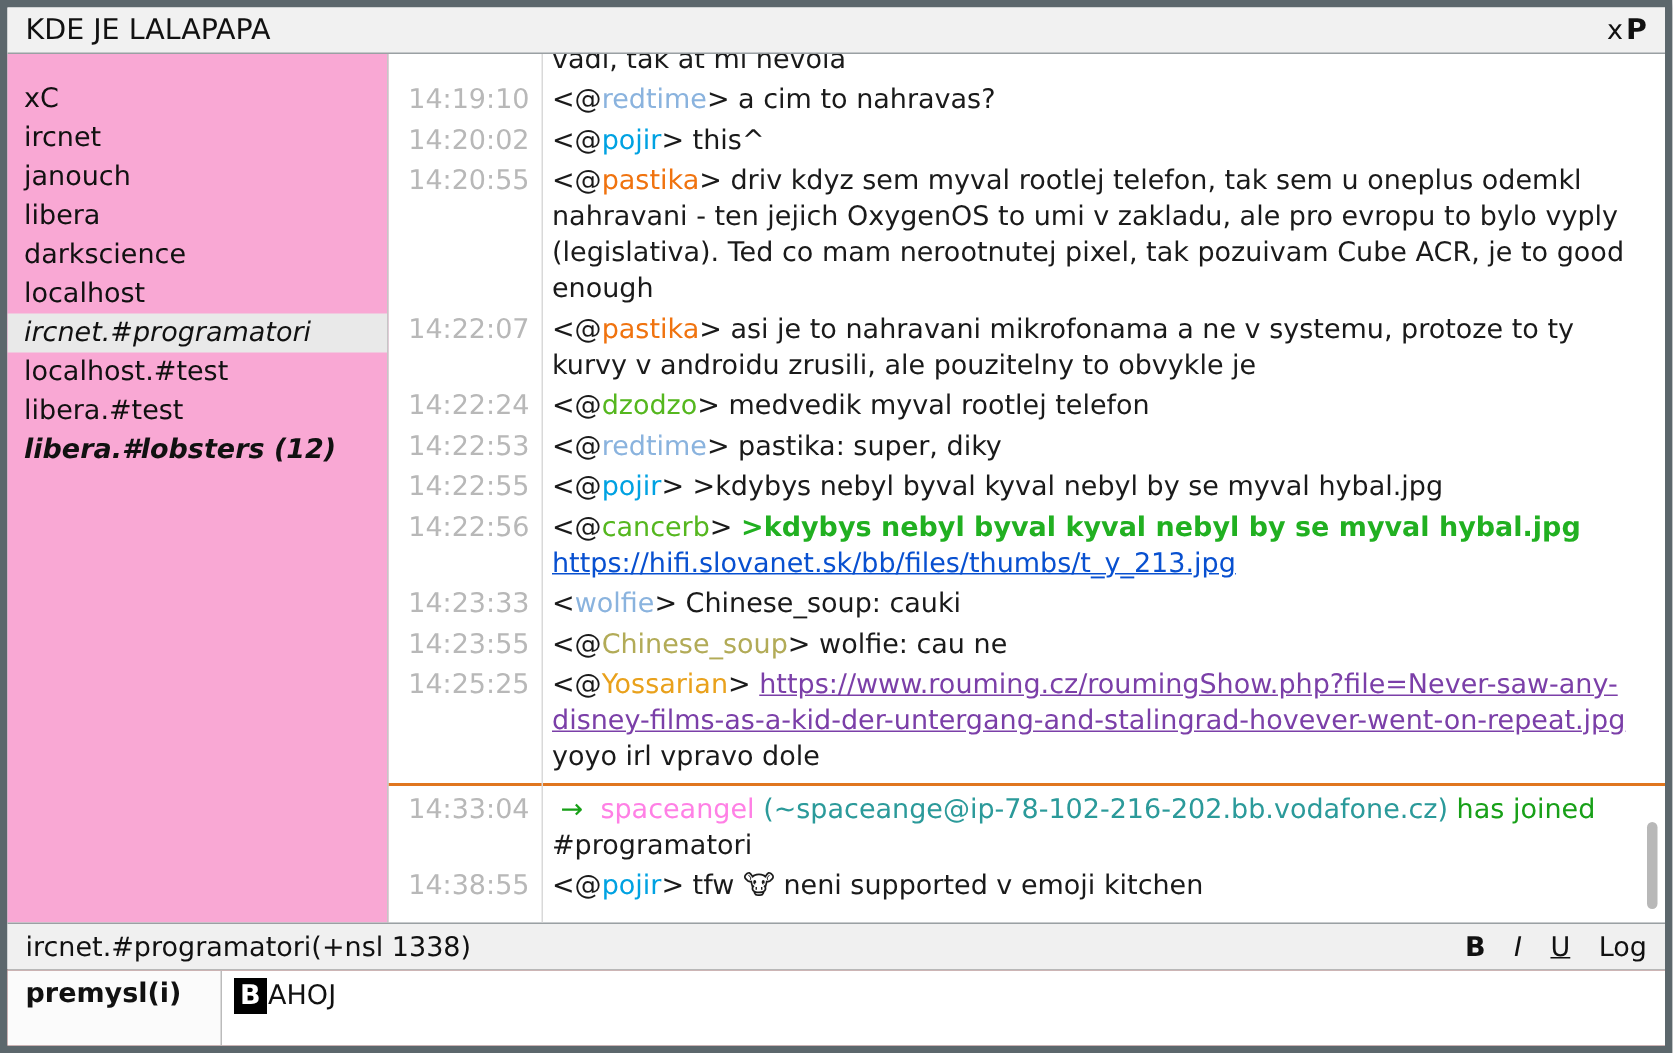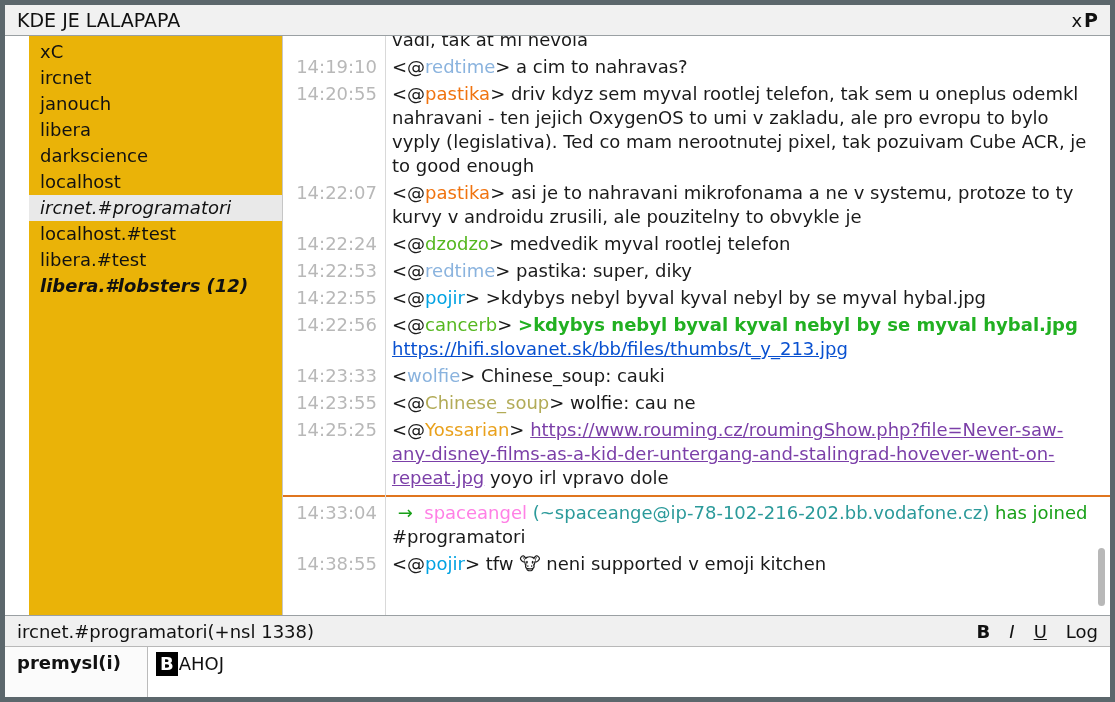--- a/index.html
+++ b/index.html
@@ -10,22 +10,22 @@
     box-shadow:2px 3px 4px rgba(0,0,0,.35);
   }
   
   .titlebar{height:30px;flex:0 0 auto;background:#f1f1f1;border-bottom:1px solid #9aa0a3;
     display:flex;align-items:center;padding:0 12px;font-size:19px;color:#111;}
   .titlebar .title{flex:1;}
   .wctl{margin-left:2px;font-size:18px;cursor:default;}
   .wctl.b{font-weight:800;font-size:19px;}
   
   .main{flex:1;min-height:0;display:flex;}
-  .sidebar{width:253px;flex:0 0 auto;border-right:1px solid #c6c6c6;background:#eab308;
-    padding-top:3px;overflow:hidden;font-size:18px;margin-left:24px;}
+  .sidebar{width:253px;flex:0 0 auto;border-right:1px solid #c6c6c6;background:#f9a8d4;
+    padding-top:17px;overflow:hidden;font-size:18px;}
   .sb-item{height:26px;line-height:26px;padding-left:11px;white-space:nowrap;color:#111;}
   .sb-item.sel{background:#e9e9e9;}
   .sb-item.it{font-style:italic;}
   .sb-item.bd{font-weight:bold;font-style:italic;}
   
   .chat{flex:1;min-width:0;position:relative;overflow:hidden;font-size:18px;line-height:24px;color:#1a1a1a;}
   .chat::before{content:'';position:absolute;left:102px;top:0;bottom:0;width:1px;background:#d9d9d9;}
   .msg{display:flex;margin-top:3px;}
   .msg.clipped{margin-top:-8px;}
   .time{width:94px;flex:0 0 auto;text-align:right;padding-right:8px;color:var(--timestamp);}
@@ -88,20 +88,24 @@
       <div id="messages">
           <div class="msg clipped">
             <div class="time"></div>
             <div class="content"><span>vadi, tak at mi nevola</span></div>
           </div>
           <div class="msg">
             <div class="time">14:19:10</div>
             <div class="content"><span>&lt;@</span><span class="seg-nick-lightblue">redtime</span><span>&gt; a cim to nahravas?</span></div>
           </div>
           <div class="msg">
+            <div class="time">14:20:02</div>
+            <div class="content"><span>&lt;@</span><span class="seg-nick-azure">pojir</span><span>&gt; this^</span></div>
+          </div>
+          <div class="msg">
             <div class="time">14:20:55</div>
             <div class="content"><span>&lt;@</span><span class="seg-nick-orange">pastika</span><span>&gt; driv kdyz sem myval rootlej telefon, tak sem u oneplus odemkl nahravani - ten jejich OxygenOS to umi v zakladu, ale pro evropu to bylo vyply (legislativa). Ted co mam nerootnutej pixel, tak pozuivam Cube ACR, je to good enough</span></div>
           </div>
           <div class="msg">
             <div class="time">14:22:07</div>
             <div class="content"><span>&lt;@</span><span class="seg-nick-orange">pastika</span><span>&gt; asi je to nahravani mikrofonama a ne v systemu, protoze to ty kurvy v androidu zrusili, ale pouzitelny to obvykle je</span></div>
           </div>
           <div class="msg">
             <div class="time">14:22:24</div>
             <div class="content"><span>&lt;@</span><span class="seg-nick-green">dzodzo</span><span>&gt; medvedik myval rootlej telefon</span></div>

